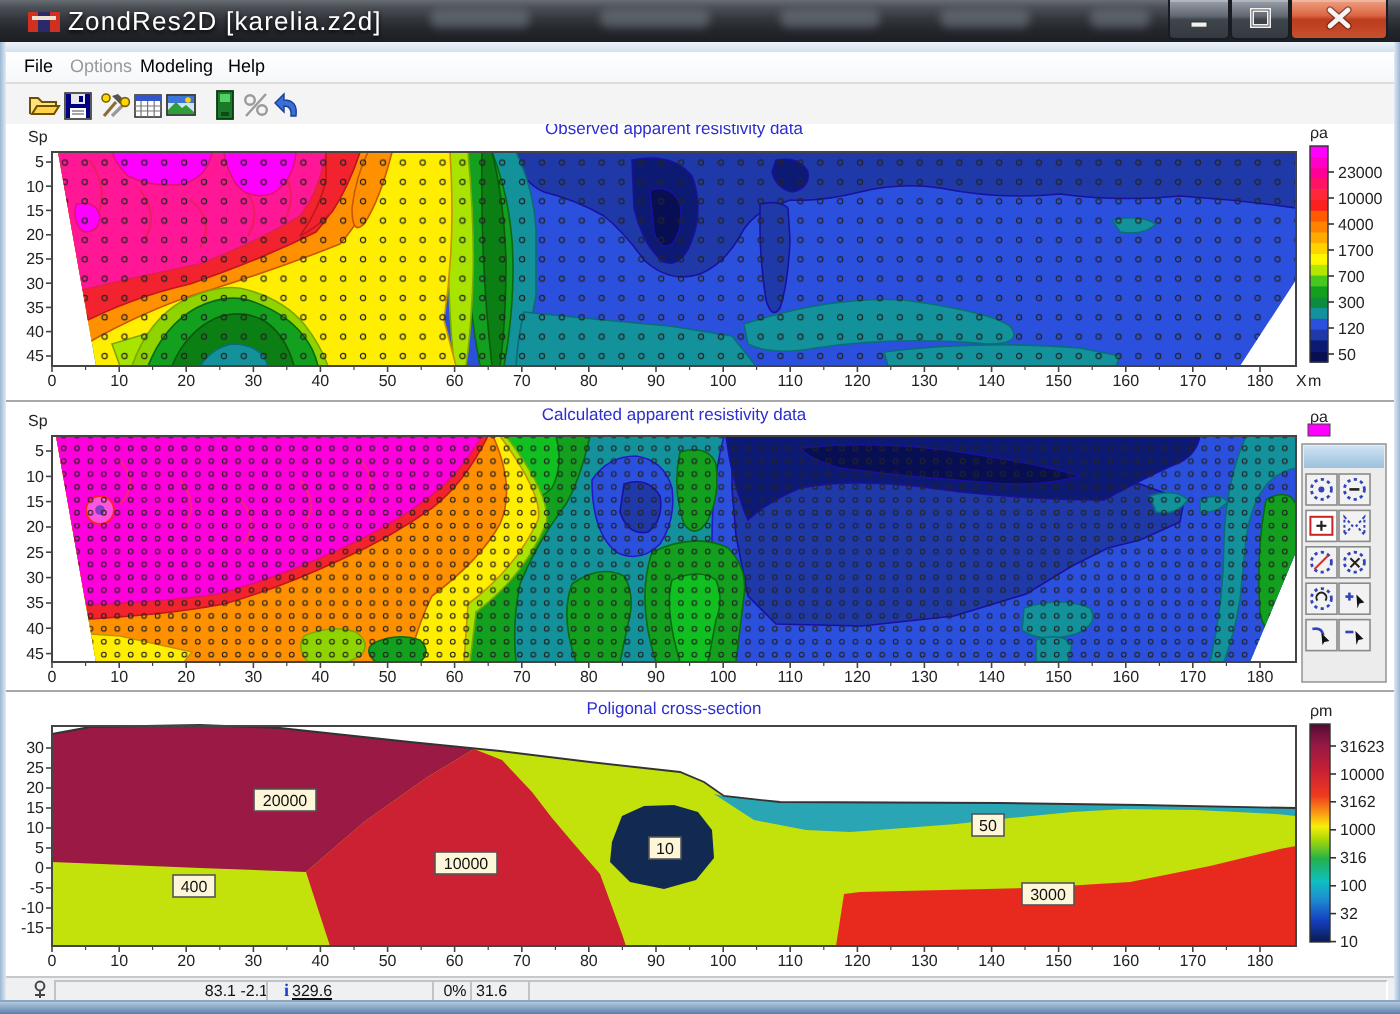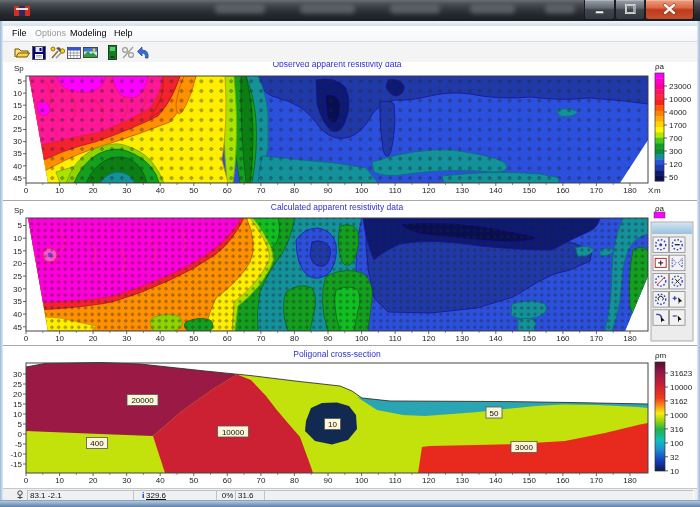--- a/index.html
+++ b/index.html
@@ -28,20 +28,21 @@
   <div class="smudge" style="left:300px;width:55px"></div>
   <div class="smudge" style="left:390px;width:50px"></div>
   <div class="smudge" style="left:470px;width:45px"></div>
   <div class="smudge" style="left:545px;width:30px"></div>
   <svg class="abs" style="left:14px;top:4px" width="16" height="14">
     <rect x="0" y="2" width="5" height="10" fill="#d03020"></rect>
     <rect x="5" y="2" width="6" height="10" fill="#2a2a6a"></rect>
     <rect x="11" y="2" width="5" height="10" fill="#d03020"></rect>
     <rect x="2" y="4" width="12" height="2" fill="#f0e0d0"></rect>
   </svg>
+  <div id="apptitle">ZondRes2D [karelia.z2d]</div>
   <div class="wbtn" style="left:584px;width:31px;border-radius:0 0 3px 3px;">
     <svg width="29" height="18">
         <rect x="10.5" y="11" width="8" height="2.6" fill="#f2f2f2" stroke="#333" stroke-width="0.5"></rect>
       </svg>
   </div>
   <div class="wbtn" style="left:615px;width:30px;border-radius:0 0 3px 3px;">
     <svg width="28" height="18">
         <rect x="10" y="5" width="8.5" height="8" fill="none" stroke="#f2f2f2" stroke-width="2"></rect>
         <rect x="10" y="5" width="8.5" height="8" fill="none" stroke="#333" stroke-width="0.4"></rect>
       </svg>
@@ -557,21 +558,21 @@
       <text x="670" y="459.6" font-size="8" fill="#222">32</text>
       <line x1="665" y1="470.8" x2="668" y2="470.8" stroke="#333" stroke-width="0.8"></line>
       <text x="670" y="473.6" font-size="8" fill="#222">10</text>
     </svg>
 </div>
 <div class="abs" id="statusbar">
   <svg class="abs" style="left:12px;top:1px" width="12" height="10">
     <circle cx="5" cy="3" r="2.2" fill="none" stroke="#444" stroke-width="1"></circle>
     <path d="M5 5 L5 9 M2.5 7.5 L7.5 7.5" stroke="#444" stroke-width="1"></path>
   </svg>
-  <div class="sfield" style="left:24px;width:104px;">83.1 -2.1</div>
+  <div class="sfield" style="left:24px;width:104px;text-align:right;">83.1 -2.1</div>
   <div class="sfield" style="left:130px;width:81px;padding-left:12px;text-decoration:underline;">329.6</div>
   <div class="sfield" style="left:213px;width:17px;text-align:center;">0%</div>
   <div class="sfield" style="left:232px;width:27px;">31.6</div>
   <div class="sfield" style="left:261px;width:424px;"></div>
   <svg class="abs" style="left:138px;top:1px" width="8" height="10">
       <text x="1" y="8" font-size="9" font-weight="bold" fill="#1540d0" font-family="Liberation Serif,serif">i</text>
     </svg>
 </div>
 <div class="abs" id="bottomstrip"></div>
 <div class="abs" id="leftborder"></div>

